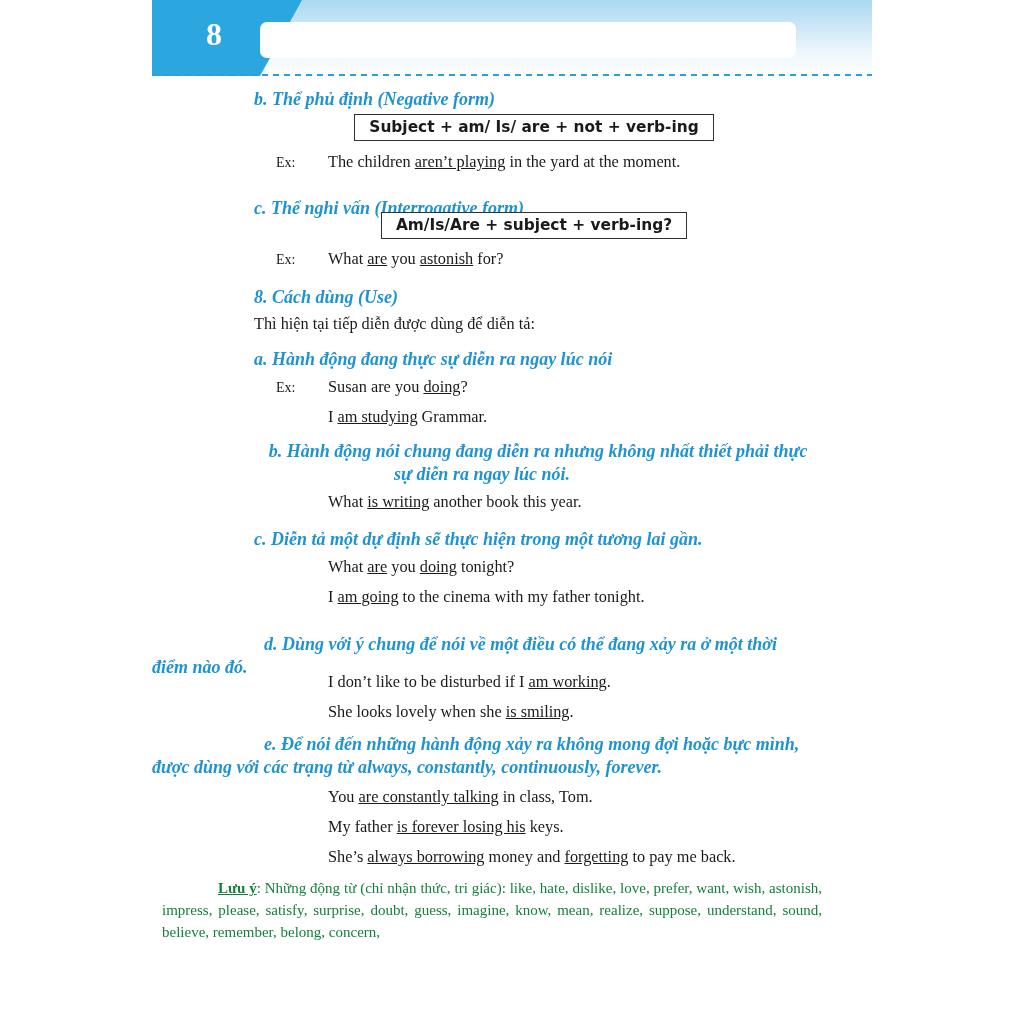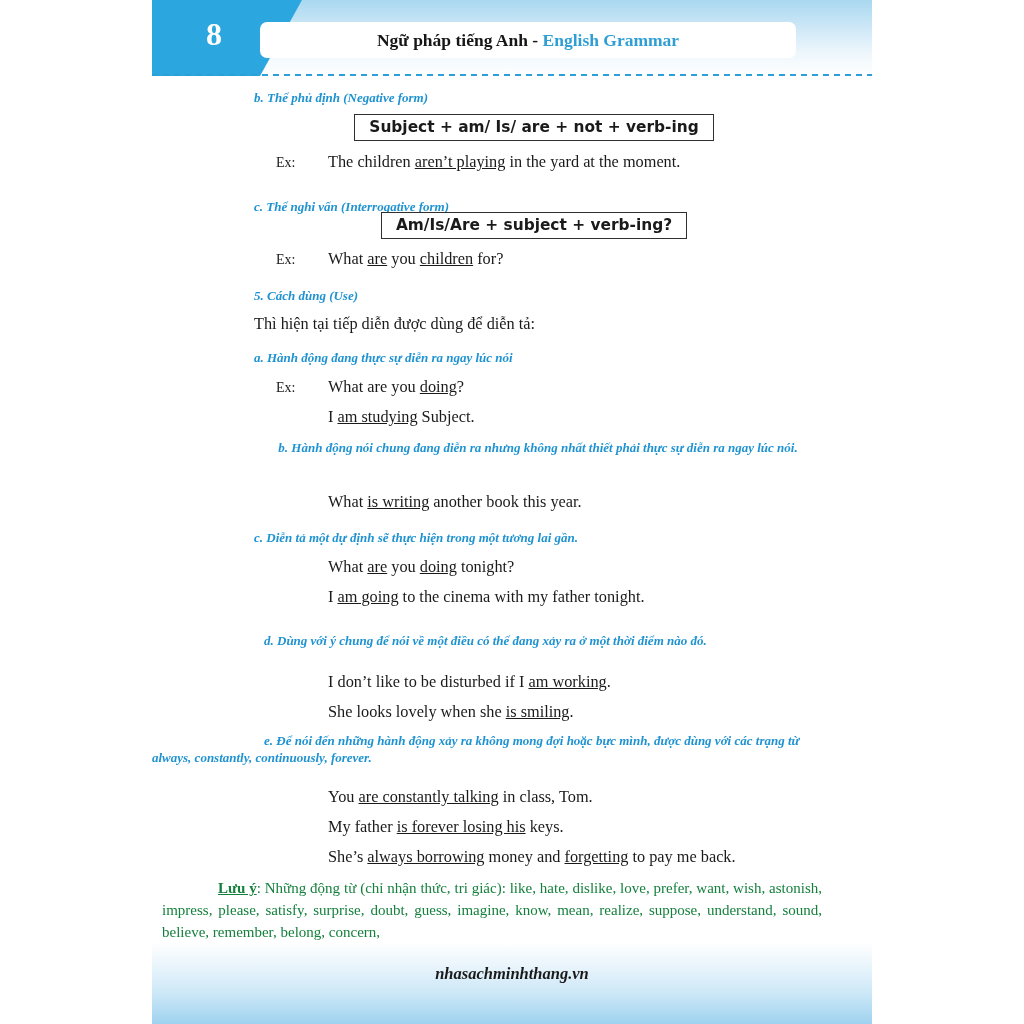--- a/index.html
+++ b/index.html
@@ -100,21 +100,21 @@
     top: 88px;
     width: 720px;
     color: #1a1a1a;
   }
 
   
   .bluehead {
     color: #1f93d1;
     font-weight: bold;
     font-style: italic;
-    font-size: 13px;
+    font-size: 18px;
     line-height: 1.30;
   }
   .bluehead.wrap { white-space: normal; }
 
   .body-ser {
     font-size: 16.3px;
     color: #1a1a1a;
     line-height: 1.0;
   }
 
@@ -174,23 +174,20 @@
 </style>
 </head>
 <body>
 
 <div id="page">
 
   <div id="header">
     <div id="header-badge"></div>
     <div id="page-number">8</div>
     <div id="title-plate"></div>
-    <div id="header-title">
-      <span>Ngữ pháp tiếng Anh</span><span class="sep"> - </span><span class="en">English Grammar</span>
-    </div>
     <div id="header-rule"></div>
   </div>
 
   <div id="content">
 
     <div class="row" style="top:0px; padding-left:102px;">
       <span class="bluehead">b. Thể phủ định (Negative form)</span>
     </div>
 
     <div class="row fbox-wrap" style="top:26px;">
@@ -203,41 +200,41 @@
 
     <div class="row" style="top:109px; padding-left:102px;">
       <span class="bluehead">c.  Thể nghi vấn (Interrogative form)</span>
     </div>
 
     <div class="row fbox-wrap" style="top:124px;">
       <span class="formula">Am/Is/Are  +  subject  +  verb-ing?</span>
     </div>
 
     <div class="row" style="top:162px; padding-left:124px;">
-      <span class="ex-label">Ex:</span><span class="body-ser"><span>What </span><u class="ul">are</u><span> you </span><u class="ul">children</u><span> for?</span></span>
+      <span class="ex-label">Ex:</span><span class="body-ser"><span>What </span><u class="ul">are</u><span> you </span><u class="ul">astonish</u><span> for?</span></span>
     </div>
 
     <div class="row" style="top:198px; padding-left:102px;">
-      <span class="bluehead">5. Cách dùng (Use)</span>
+      <span class="bluehead">8. Cách dùng (Use)</span>
     </div>
 
     <div class="row" style="top:227px; padding-left:102px;">
       <span class="body-ser">Thì hiện tại tiếp diễn được dùng để diễn tả:</span>
     </div>
 
     <div class="row" style="top:260px; padding-left:102px;">
       <span class="bluehead">a. Hành động đang thực sự diễn ra ngay lúc nói</span>
     </div>
 
     <div class="row" style="top:290px; padding-left:124px;">
-      <span class="ex-label">Ex:</span><span class="body-ser"><span>What are you </span><u class="ul">doing</u><span>?</span></span>
+      <span class="ex-label">Ex:</span><span class="body-ser"><span>Susan are you </span><u class="ul">doing</u><span>?</span></span>
     </div>
 
     <div class="row" style="top:320px; padding-left:176px;">
-      <span class="body-ser"><span>I </span><u class="ul">am studying</u><span> Subject.</span></span>
+      <span class="body-ser"><span>I </span><u class="ul">am studying</u><span> Grammar.</span></span>
     </div>
 
     <div class="row wrapbox" style="top:352px; padding-left:0px; width:660px;">
       <div class="bluehead wrap" style="text-indent:112px;text-align:center;">b. Hành động nói chung đang diễn ra nhưng không nhất thiết phải thực sự diễn ra ngay lúc nói.</div>
     </div>
 
     <div class="row" style="top:405px; padding-left:176px;">
       <span class="body-ser"><span>What </span><u class="ul">is writing</u><span> another book this year.</span></span>
     </div>
 
@@ -280,17 +277,14 @@
     <div class="row" style="top:760px; padding-left:176px;">
       <span class="body-ser"><span>She’s </span><u class="ul">always borrowing</u><span> money and </span><u class="ul">forgetting</u><span> to pay me back.</span></span>
     </div>
 
     <div class="row" style="top:790px; left:10px; width:660px;">
       <div class="note-par" style="text-indent:56px;"><u class="ul" style="font-weight:bold;">Lưu ý</u><span>: Những động từ (chỉ nhận thức, tri giác): like, hate, dislike, love, prefer, want, wish, astonish, impress, please, satisfy, surprise, doubt, guess, imagine, know, mean, realize, suppose, understand, sound, believe, remember, belong, concern,</span></div>
     </div>
 
   </div>
 
-  <div id="footer">
-    <div id="footer-url">nhasachminhthang.vn</div>
-  </div>
 
 </div>
 
 </body></html>

